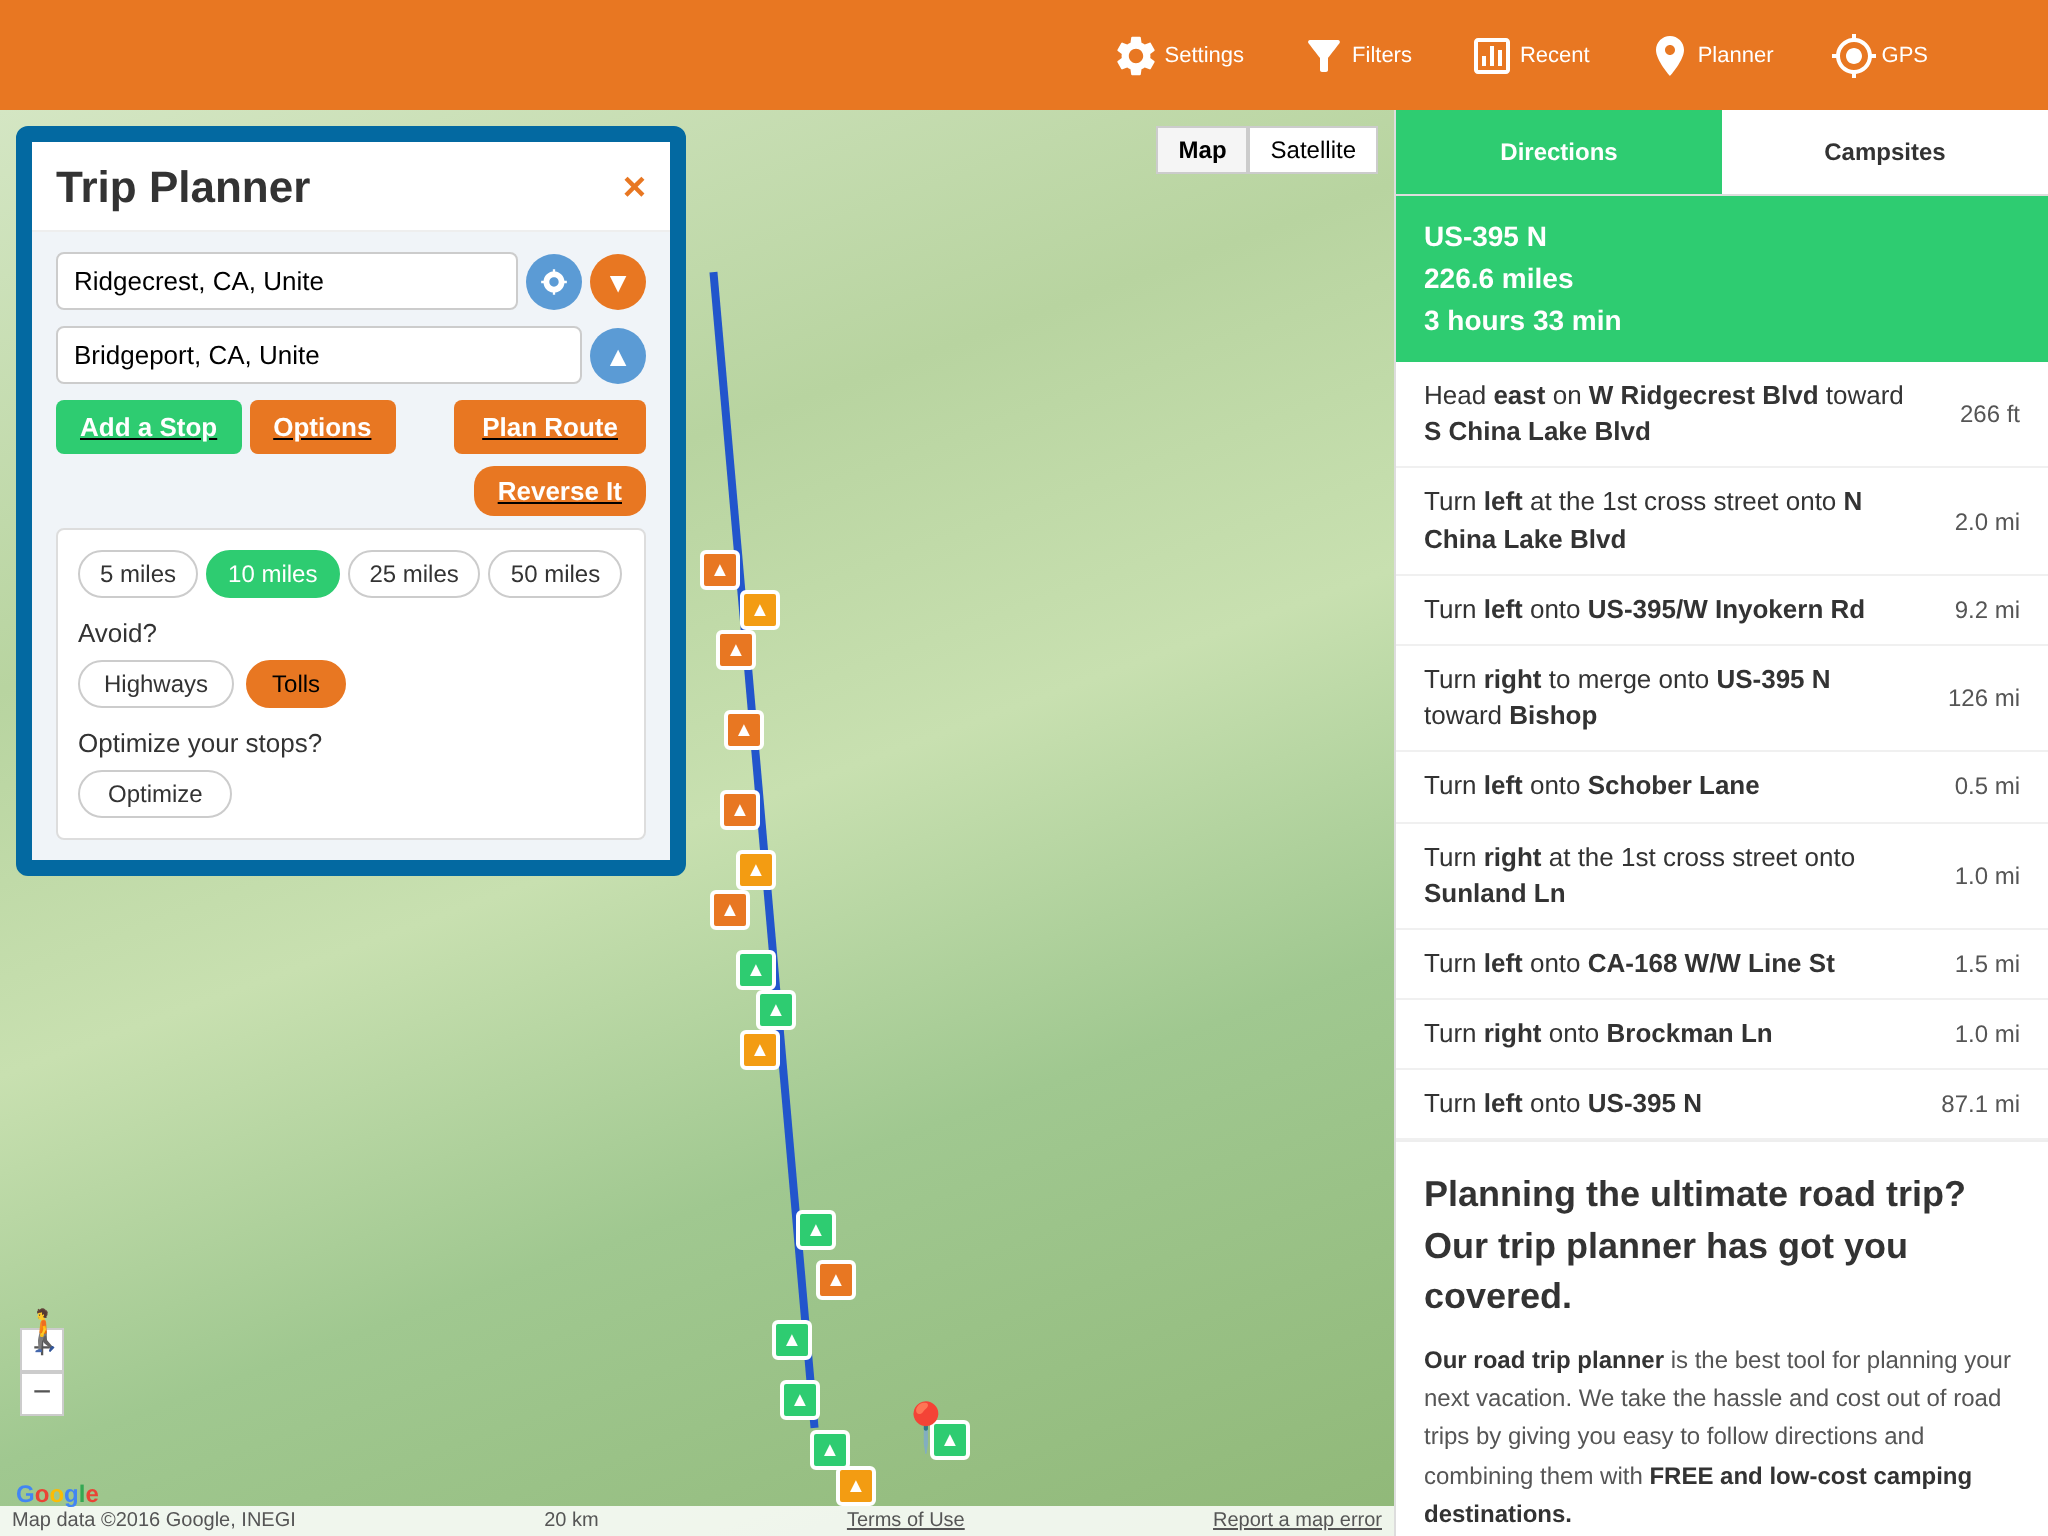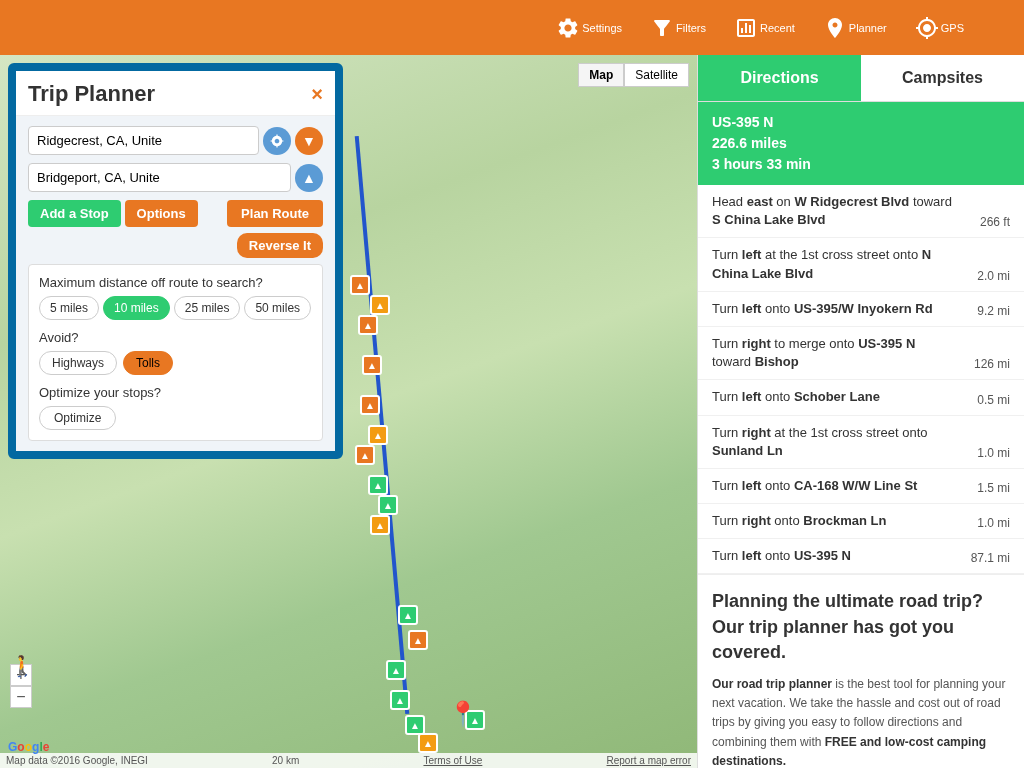--- a/index.html
+++ b/index.html
@@ -201,20 +201,21 @@
     }
     .icon-compass { background: #5b9bd5; color: white; }
     .icon-down { background: #e87722; color: white; }
     .icon-up { background: #5b9bd5; color: white; }
 
     .btn-row {
       display: flex;
       gap: 4px;
       margin-bottom: 6px;
       align-items: flex-start;
+      text-decoration: underline;
     }
     .btn-teal {
       background: #2ecc71;
       color: white;
       border: none;
       padding: 6px 12px;
       border-radius: 4px;
       font-size: 13px;
       font-weight: bold;
       cursor: pointer;
@@ -336,21 +337,21 @@
     }
 
     .tab-bar {
       display: flex;
       background: white;
       border-bottom: 1px solid #ddd;
     }
     .tab-btn {
       flex: 1;
       padding: 14px 0;
-      font-size: 16px;
+      font-size: 12px;
       font-weight: bold;
       border: none;
       cursor: pointer;
     }
     .tab-btn.active {
       background: #2ecc71;
       color: white;
     }
     .tab-btn.inactive {
       background: white;
@@ -371,21 +372,21 @@
       flex: 1;
     }
 
     .direction-item {
       display: flex;
       justify-content: space-between;
       padding: 8px 14px;
       border-bottom: 1px solid #f0f0f0;
       font-size: 13px;
       color: #333;
-      align-items: flex-end;
+      align-items: center;
     }
     .direction-item .dir-text {
       flex: 1;
       line-height: 1.4;
     }
     .direction-item .dir-dist {
       flex: 0 0 55px;
       text-align: right;
       color: #555;
       font-size: 12px;
@@ -566,21 +567,20 @@
           <button class="btn-teal">Add a Stop</button>
           <button class="btn-options">Options</button>
           <button class="btn-plan">Plan Route</button>
         </div>
 
         <div class="btn-row" style="justify-content:flex-end;">
           <button class="btn-reverse">Reverse It</button>
         </div>
 
         <div class="options-section">
-          <div class="options-label">Maximum distance off route to search?</div>
           <div class="distance-btns">
             <button class="dist-btn">5 miles</button>
             <button class="dist-btn active">10 miles</button>
             <button class="dist-btn">25 miles</button>
             <button class="dist-btn">50 miles</button>
           </div>
           <div class="avoid-label">Avoid?</div>
           <div class="avoid-btns">
             <button class="avoid-btn">Highways</button>
             <button class="avoid-btn active-orange">Tolls</button>

